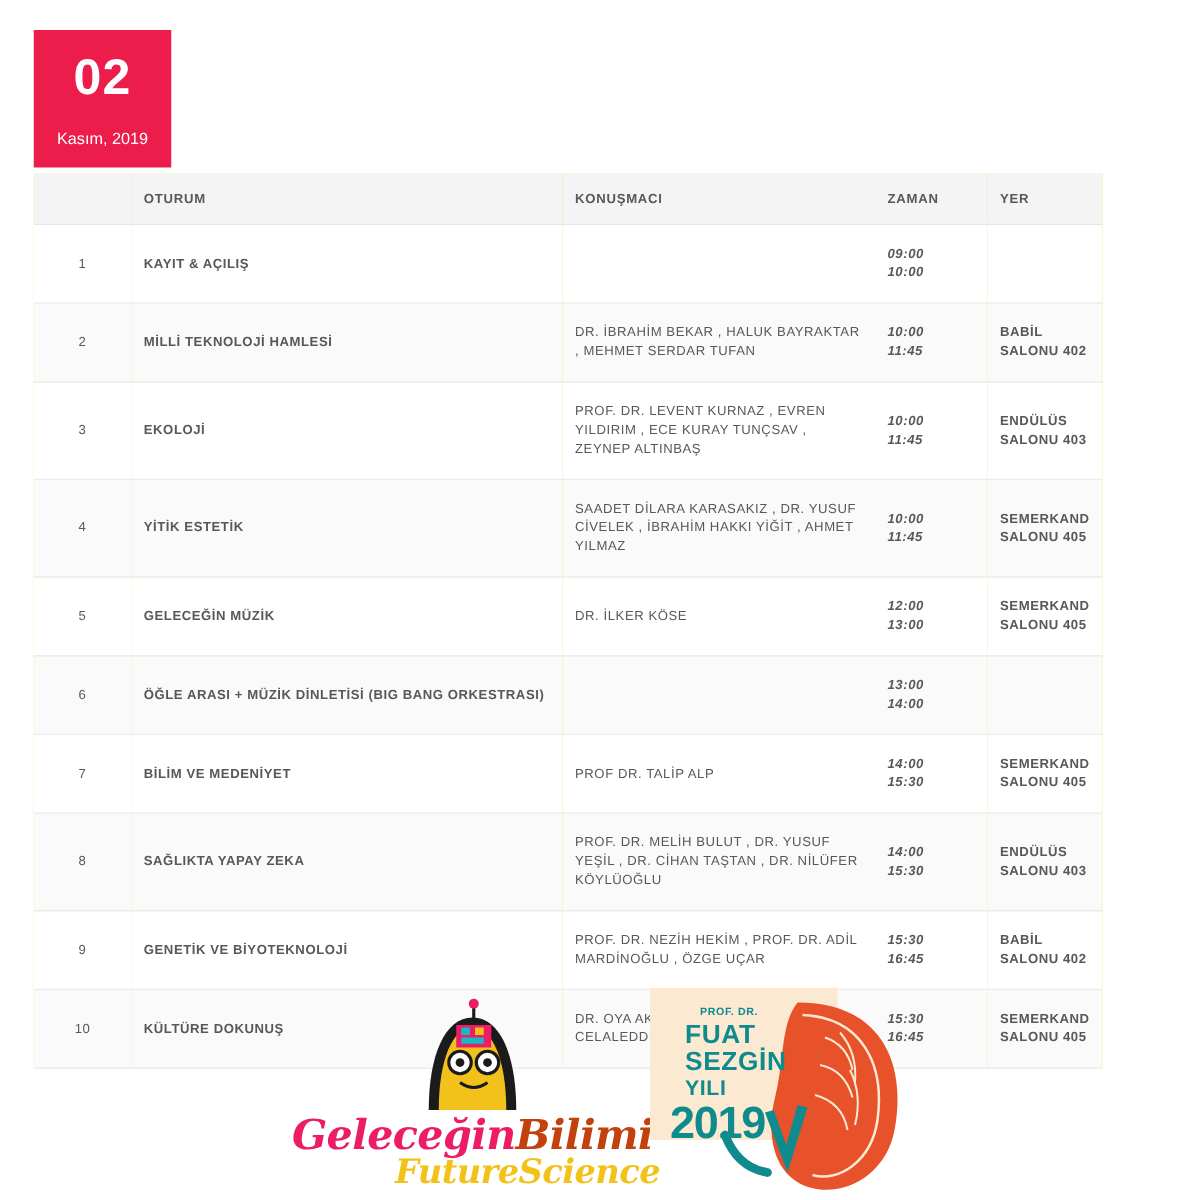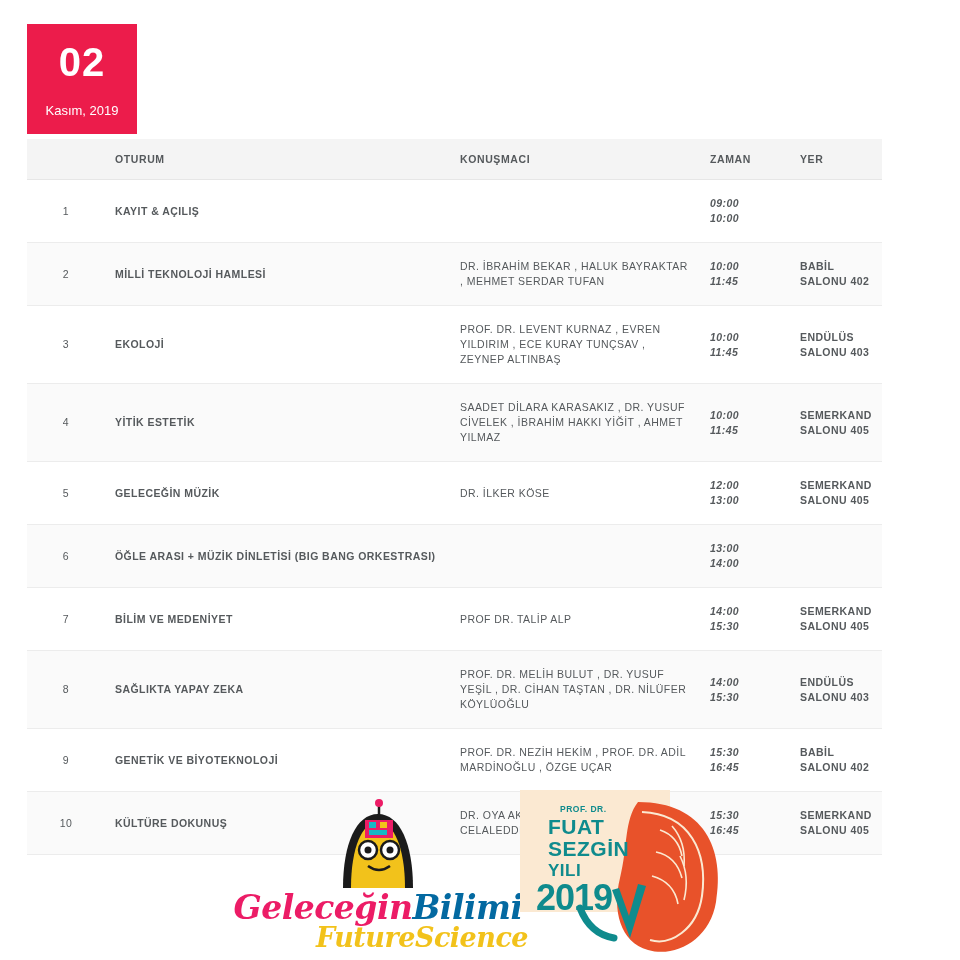--- a/index.html
+++ b/index.html
@@ -121,21 +121,21 @@
     left: 0; top: 118px;
     width: 300px;
     text-align: center;
     font-family: "DejaVu Serif", serif;
     font-style: italic;
     font-weight: bold;
     font-size: 33px;
     color: #ec1c66;
     letter-spacing: -0.5px;
   }
-  .gb-caption-1 .b2 { color: #0369a1; margin-top: 28px; }
+  .gb-caption-1 .b2 { color: #c2410c; margin-top: 28px; }
   .gb-caption-2 {
     position: absolute;
     left: 0; top: 152px;
     width: 300px;
     text-align: right;
     font-family: "DejaVu Serif", serif;
     font-style: italic;
     font-weight: bold;
     font-size: 27px;
     color: #f2c21b;

